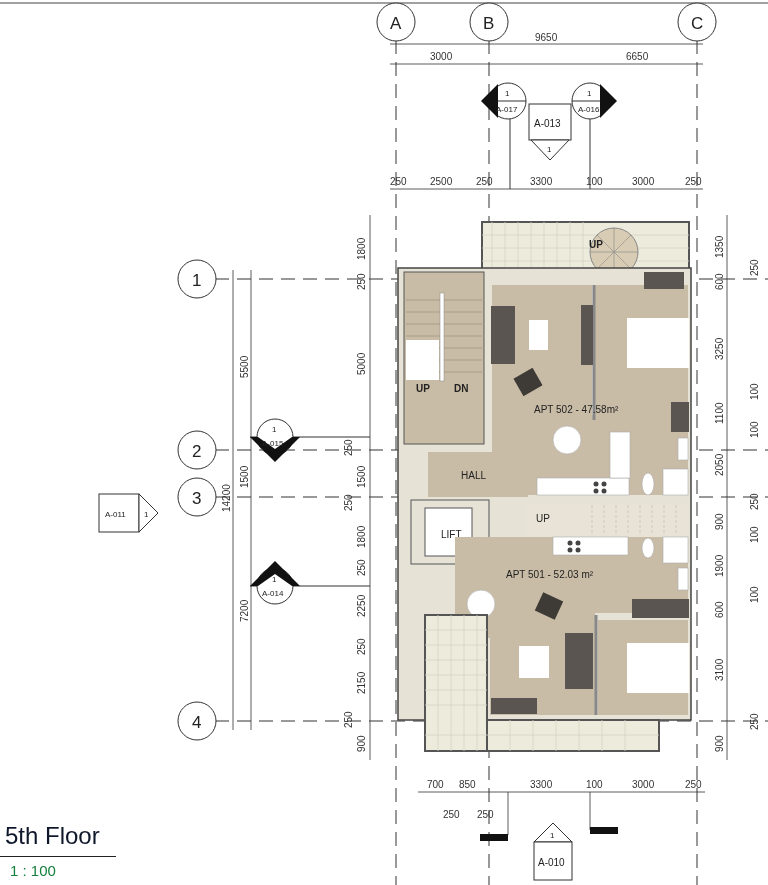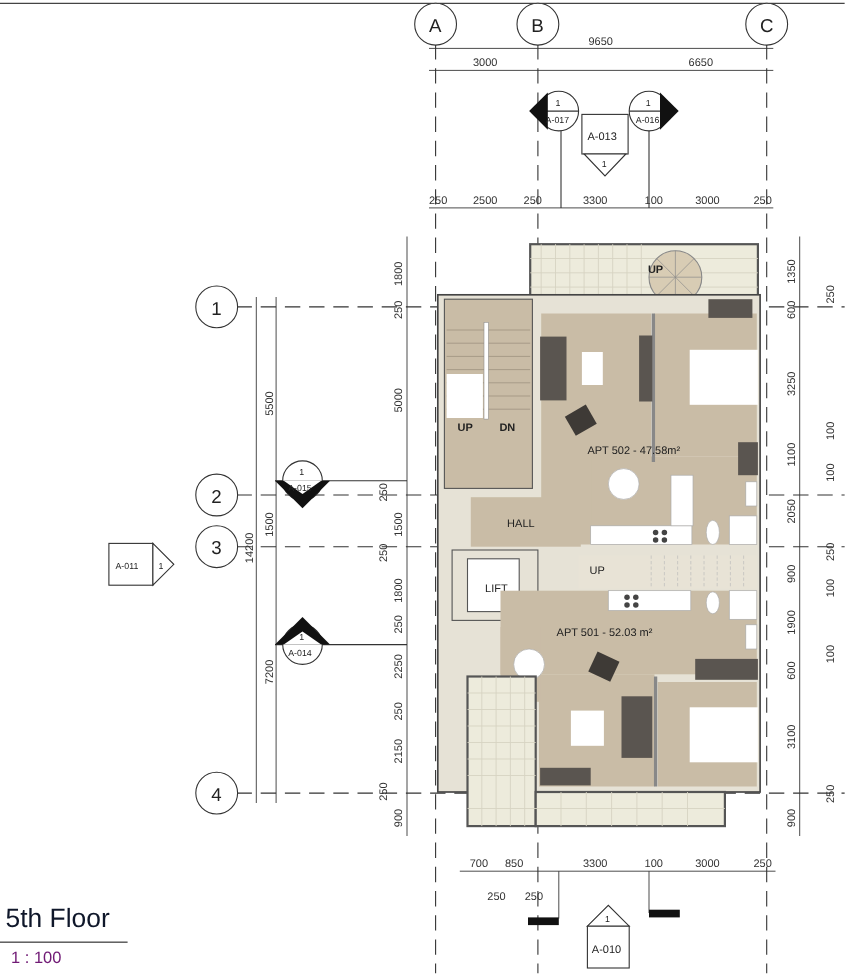--- a/index.html
+++ b/index.html
@@ -6,21 +6,21 @@
   body { width: 768px; height: 885px; position: relative; overflow: hidden;
          font-family: "Liberation Sans", sans-serif; color: #222; }
   svg { position: absolute; left: 0; top: 0; }
   .dim { font-family: "Liberation Sans", sans-serif; font-size: 10px; fill: #333; }
   .grid-label { font-family: "Liberation Sans", sans-serif; font-size: 17px; fill: #222; }
   .room-label { font-family: "Liberation Sans", sans-serif; font-size: 10px; fill: #222; }
   .tag { font-family: "Liberation Sans", sans-serif; font-size: 8px; fill: #222; }
   .tagbig { font-family: "Liberation Sans", sans-serif; font-size: 10px; fill: #222; }
   .title { position: absolute; left: 5px; top: 822px; font-size: 24px; color: #0f172a; }
   .title-rule { position: absolute; left: 0; top: 856px; width: 116px; height: 1px; background: #222; }
-  .scale { position: absolute; left: 10px; top: 862px; font-size: 15px; color: #701a75; text-align: right; }
+  .scale { position: absolute; left: 10px; top: 862px; font-size: 15px; color: #15803d; text-align: right; }
 </style>
 </head>
 <body>
 
 <svg width="768" height="885" viewBox="0 0 768 885">
 
   <line x1="0" y1="3" x2="768" y2="3" stroke="#444" stroke-width="1.2"></line>
 
   <g stroke="#333" stroke-width="1" stroke-dasharray="14,8">
     <line x1="396" y1="40" x2="396" y2="885"></line>

